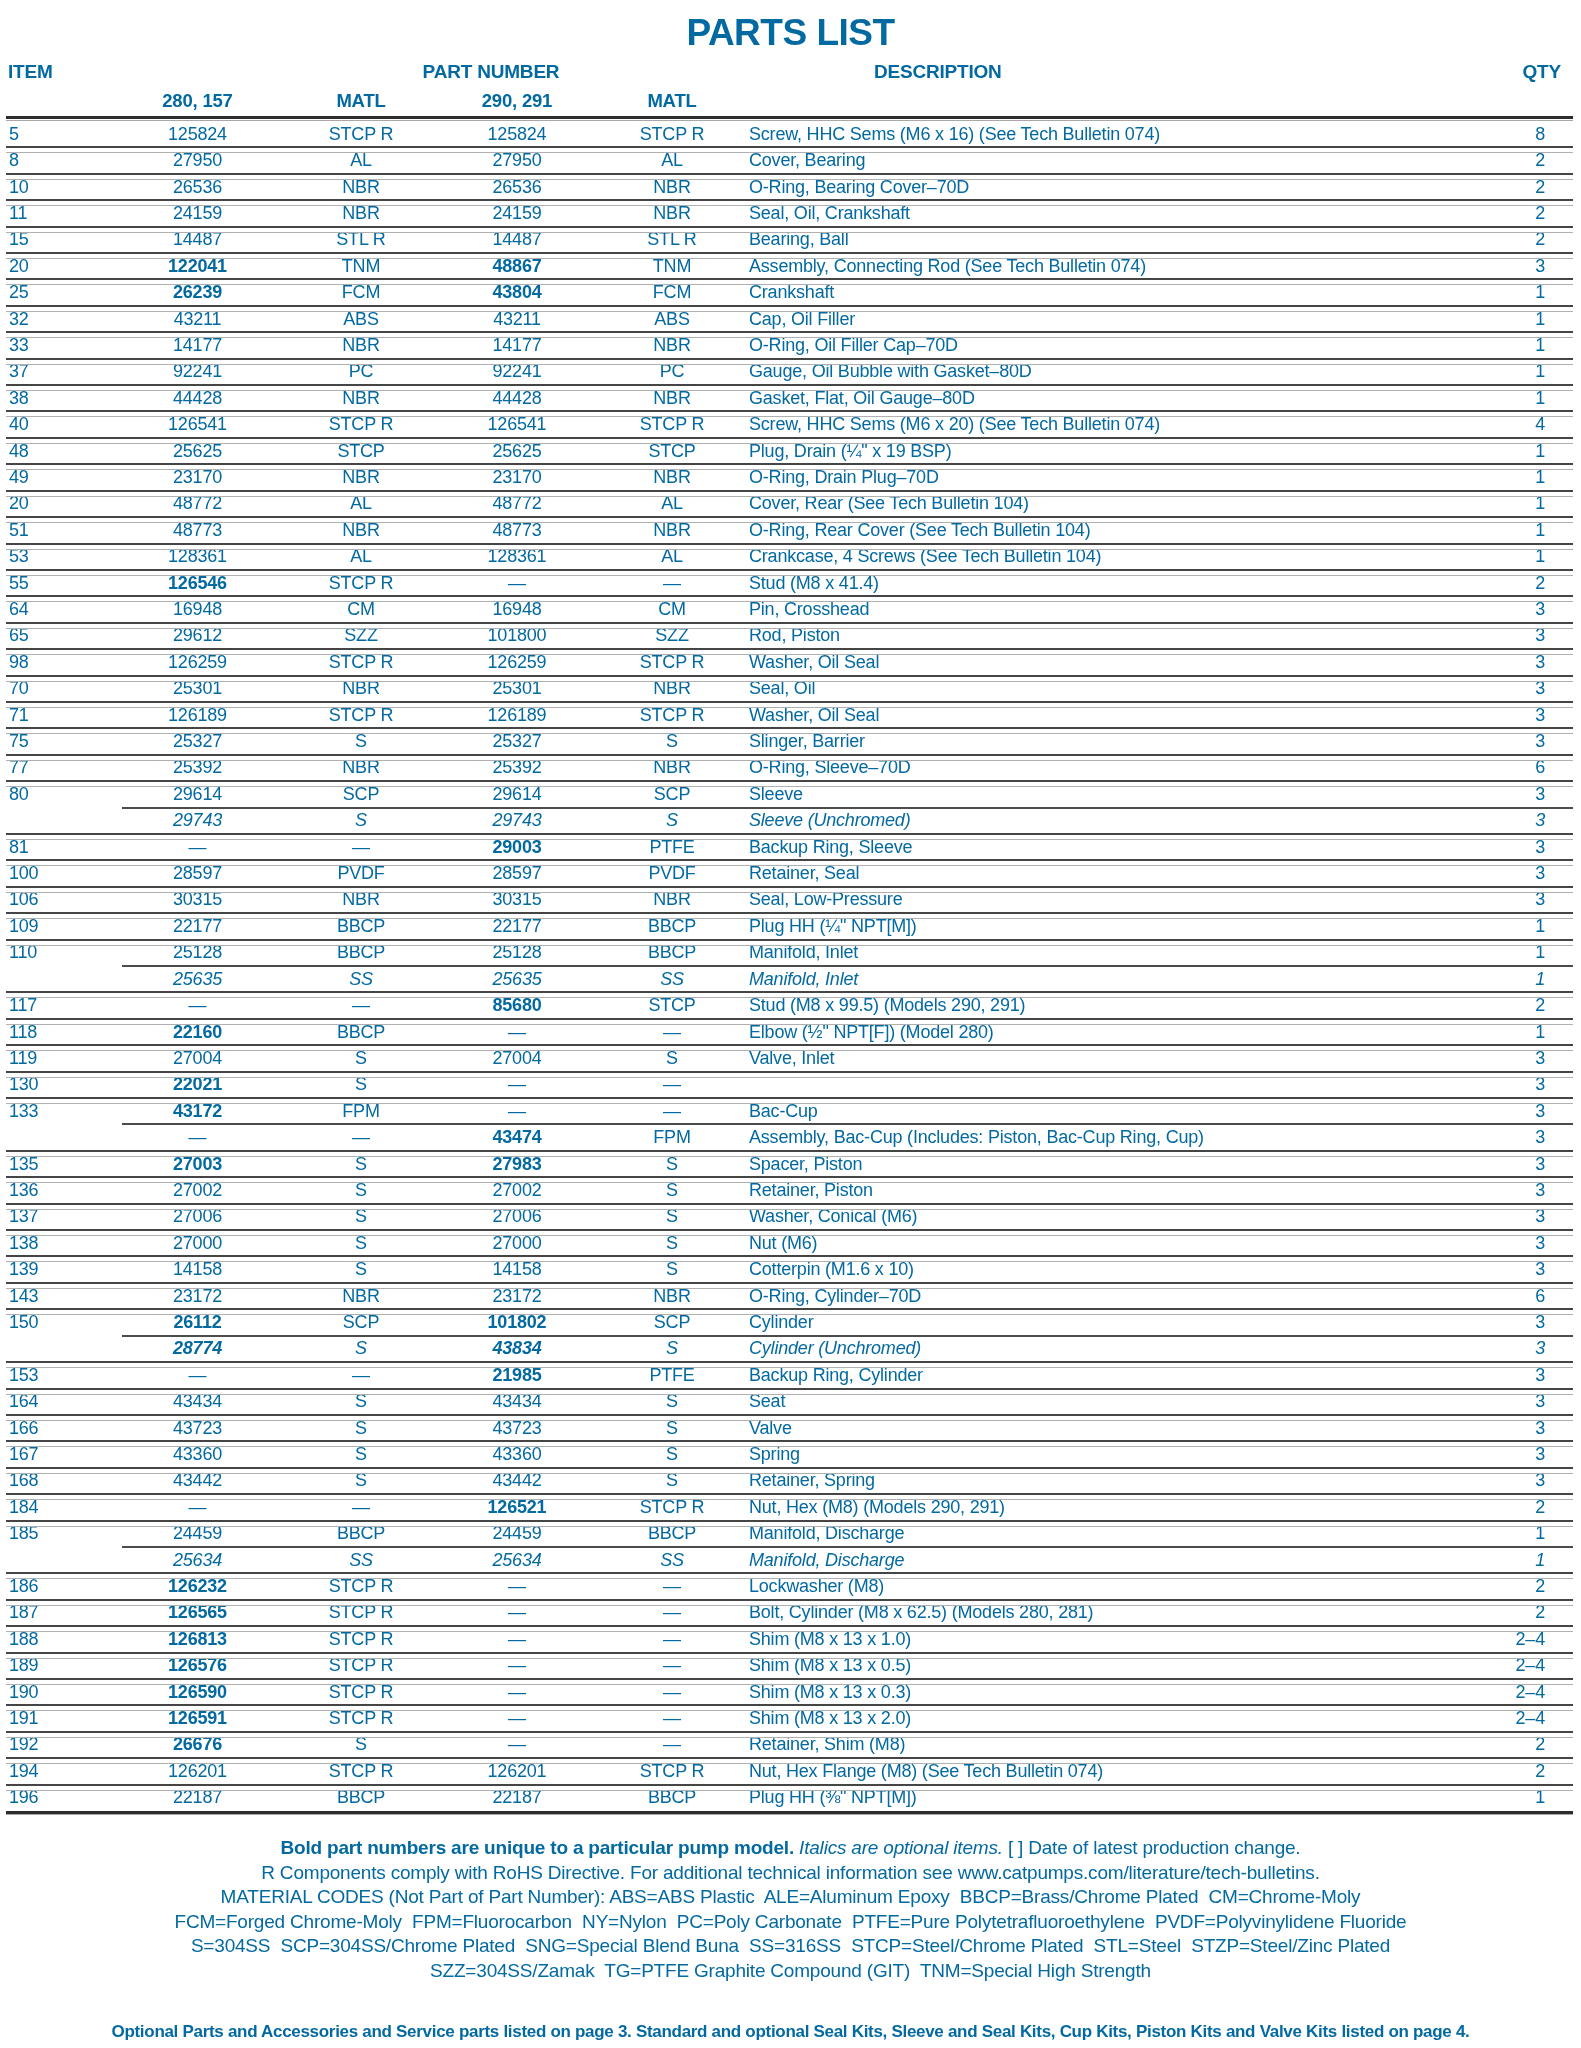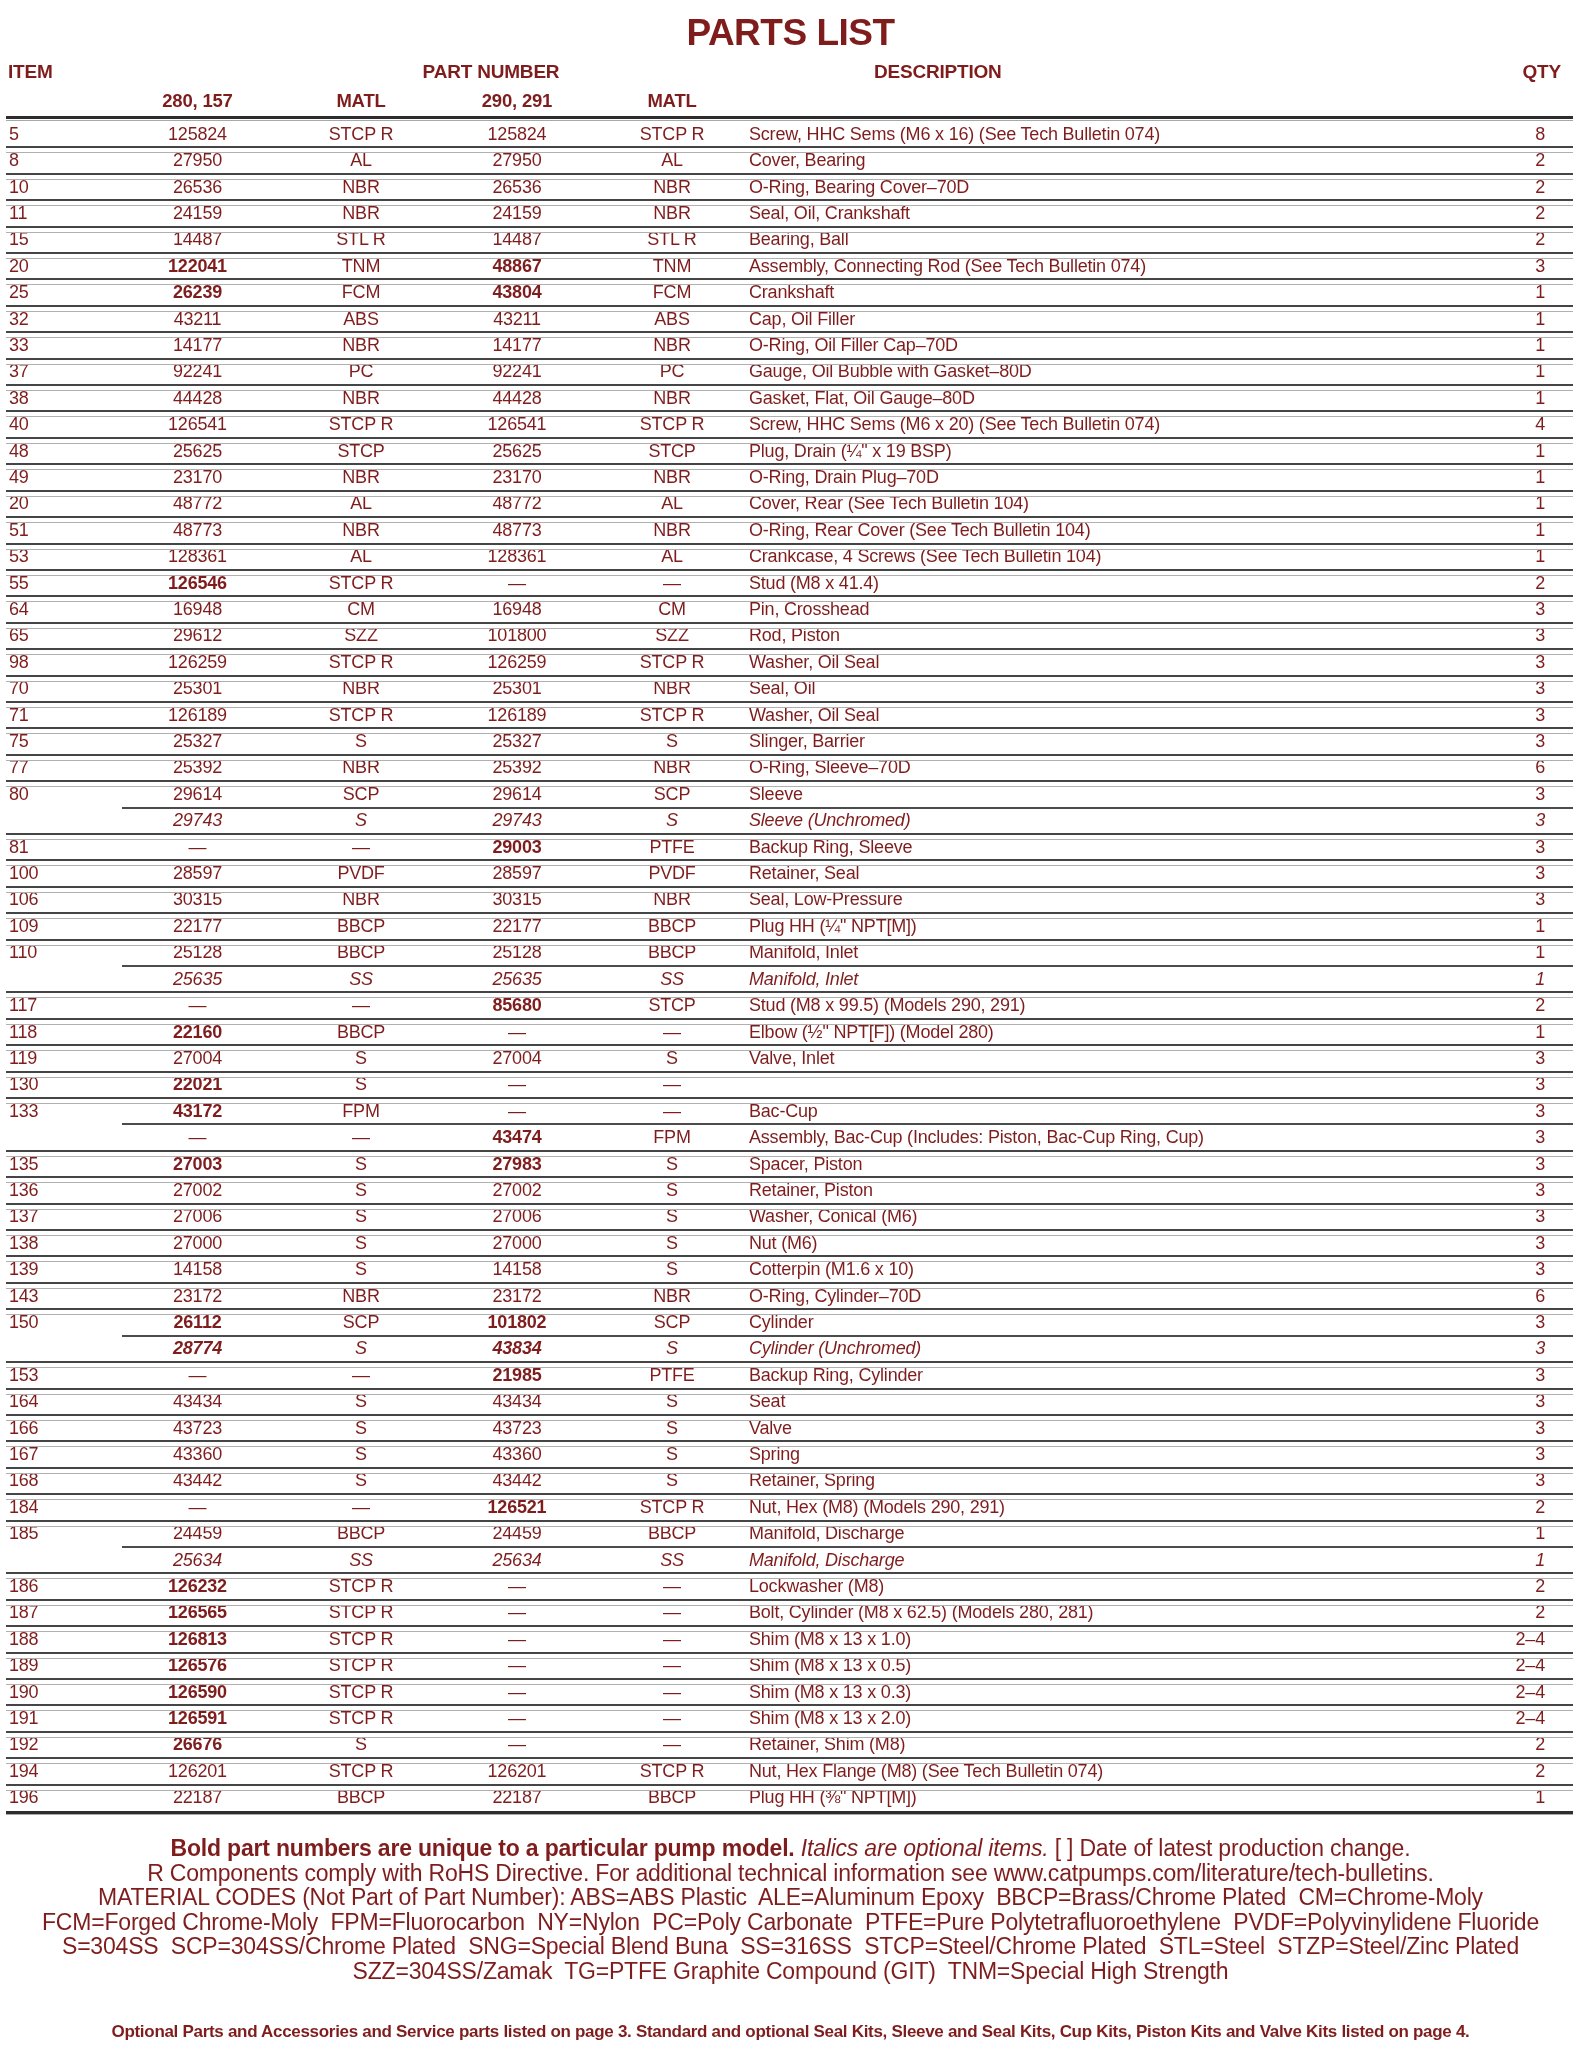--- a/index.html
+++ b/index.html
@@ -1,19 +1,19 @@
 <!DOCTYPE html>
 <html><head>
 <meta charset="utf-8">
 <style>
   * { margin:0; padding:0; box-sizing:border-box; }
   html,body { background:#ffffff; }
   .page {
     position:relative; width:1581px; height:2048px; background:#ffffff;
-    font-family:"Liberation Sans","DejaVu Sans",sans-serif; color:#7f1d1d;
+    font-family:"Liberation Sans","DejaVu Sans",sans-serif; color:#0369a1;
     overflow:hidden; letter-spacing:-0.2px;
   }
   .title {
     position:absolute; top:12px; left:0; width:100%;
     text-align:center; font-size:37px; font-weight:700; letter-spacing:-0.5px;
   }
   .table { position:absolute; top:58px; left:6px; width:1567px; }
   .grid {
     display:grid;
     grid-template-columns:104px 175px 152px 160px 150px 1fr 120px;
@@ -43,21 +43,21 @@
   .c-item { grid-column:1; padding-left:3px; }
   .c-pn1  { grid-column:2; text-align:center; }
   .c-m1   { grid-column:3; text-align:center; }
   .c-pn2  { grid-column:4; text-align:center; }
   .c-m2   { grid-column:5; text-align:center; }
   .c-desc { grid-column:6; padding-left:2px; white-space:nowrap; }
   .c-qty  { grid-column:7; text-align:right; padding-right:28px; }
   .b { font-weight:700; }
   .footer {
     position:absolute; top:1836px; left:0; width:100%;
-    text-align:center; font-size:23px; line-height:24.6px;
+    text-align:center; font-size:19px; line-height:24.6px;
     white-space:pre-wrap;
   }
   .footer .bold { font-weight:700; }
   .footer .ital { font-style:italic; }
   .bottomline {
     position:absolute; top:2022px; left:0; width:100%;
     text-align:center; font-weight:700; font-size:17px; letter-spacing:-0.3px;
   }
 </style>
 </head>

